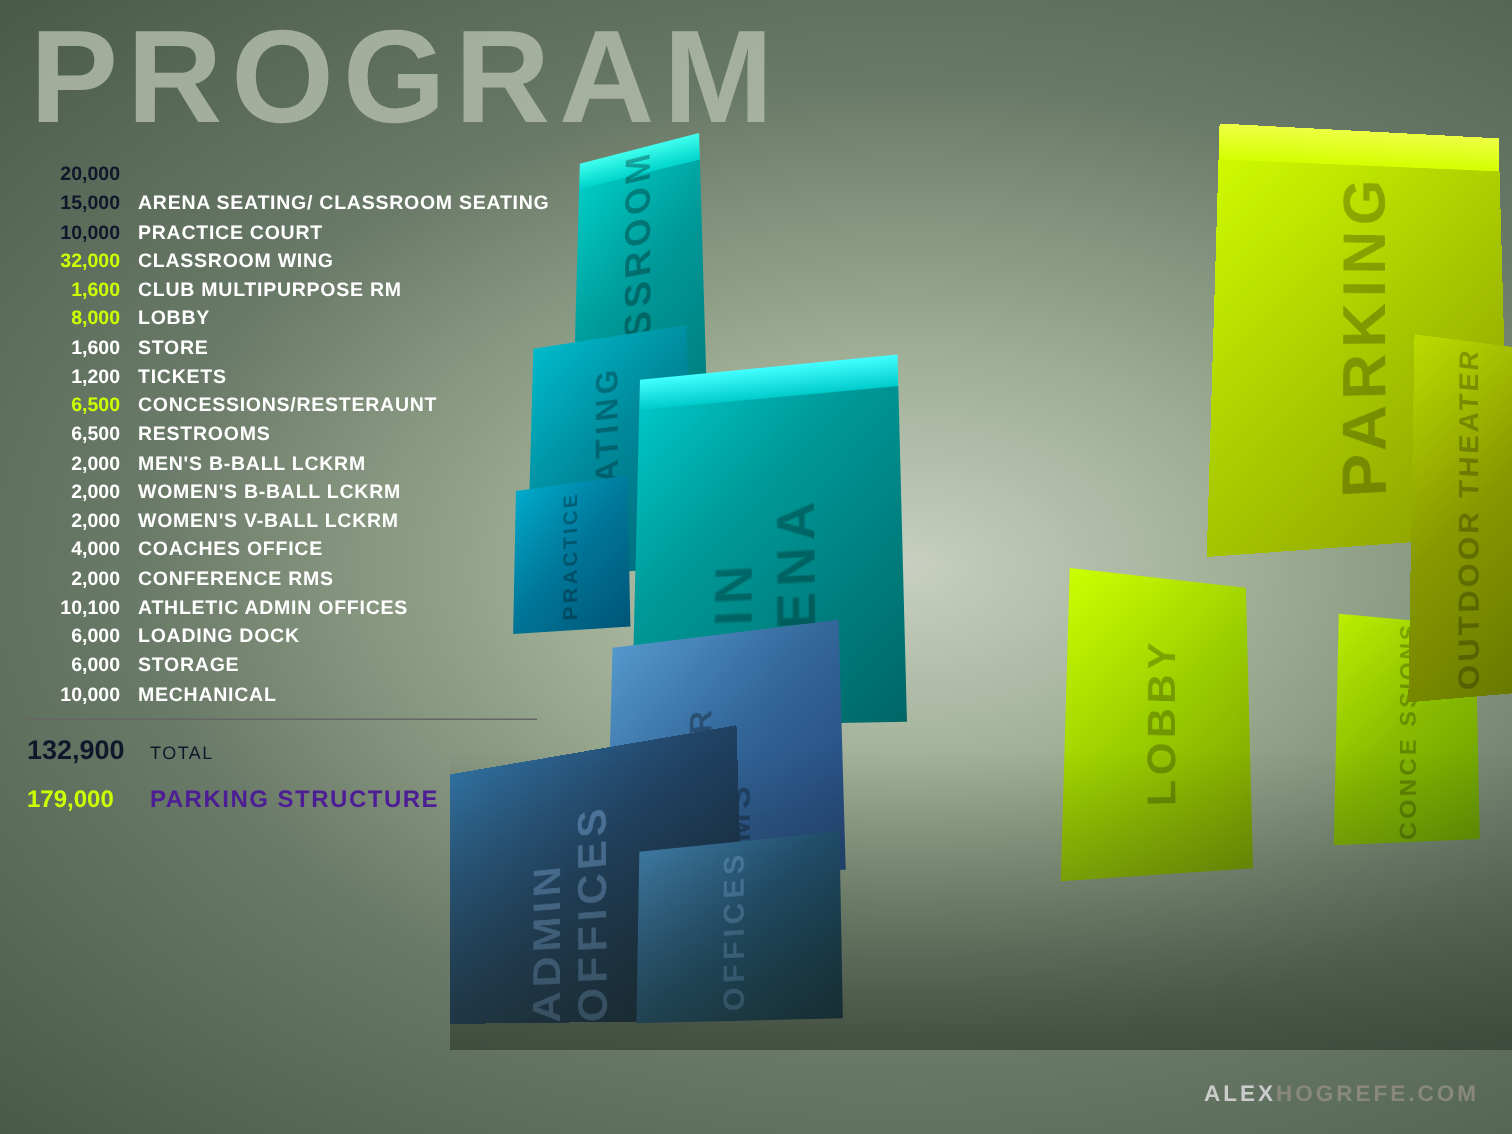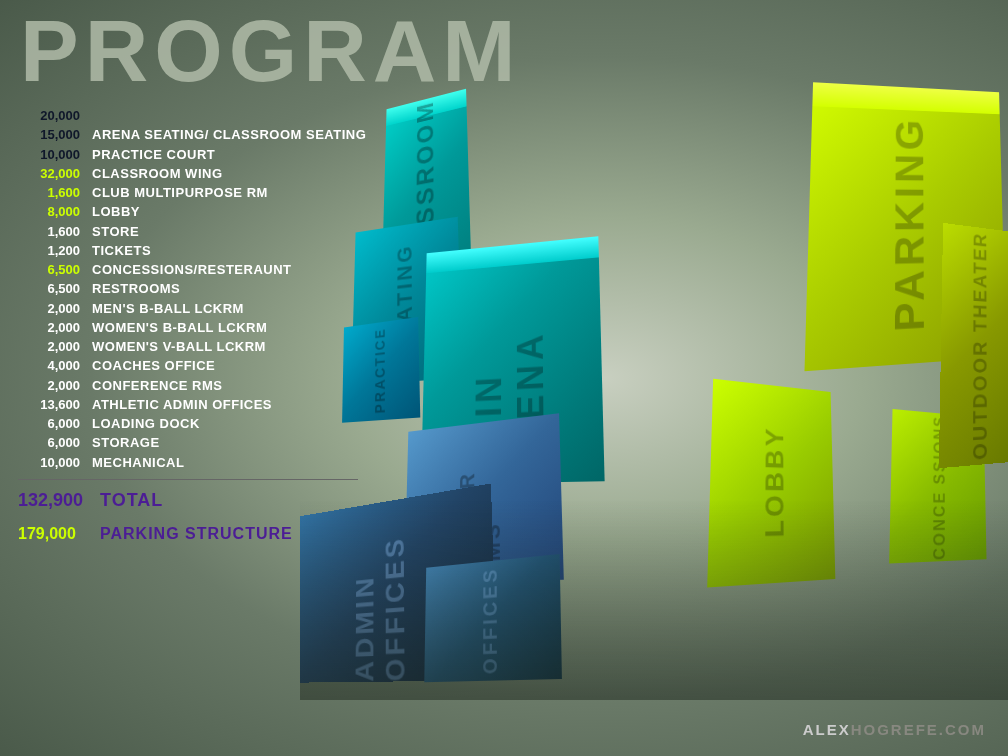--- a/index.html
+++ b/index.html
@@ -81,29 +81,29 @@
     
     .total-row {
       display: flex;
       align-items: baseline;
       margin-top: 10px;
     }
 
     .total-number {
       font-size: 18px;
       font-weight: 900;
-      color: #4c1d95;
+      color: #0f172a;
       width: 70px;
       margin-right: 12px;
     }
 
     .total-label {
-      font-size: 18px;
-      font-weight: 700;
-      color: #4c1d95;
+      font-size: 12px;
+      font-weight: 400;
+      color: #0f172a;
       text-transform: uppercase;
       letter-spacing: 1px;
     }
 
     
     .parking-row {
       display: flex;
       align-items: baseline;
       margin-top: 14px;
     }
@@ -558,21 +558,21 @@
     </div>
     <div class="program-item">
       <span class="program-number color-white">4,000</span>
       <span class="program-label">COACHES OFFICE</span>
     </div>
     <div class="program-item">
       <span class="program-number color-white">2,000</span>
       <span class="program-label">CONFERENCE RMS</span>
     </div>
     <div class="program-item">
-      <span class="program-number color-white">13,600</span>
+      <span class="program-number color-white">10,100</span>
       <span class="program-label">ATHLETIC ADMIN OFFICES</span>
     </div>
     <div class="program-item">
       <span class="program-number color-white">6,000</span>
       <span class="program-label">LOADING DOCK</span>
     </div>
     <div class="program-item">
       <span class="program-number color-white">6,000</span>
       <span class="program-label">STORAGE</span>
     </div>

